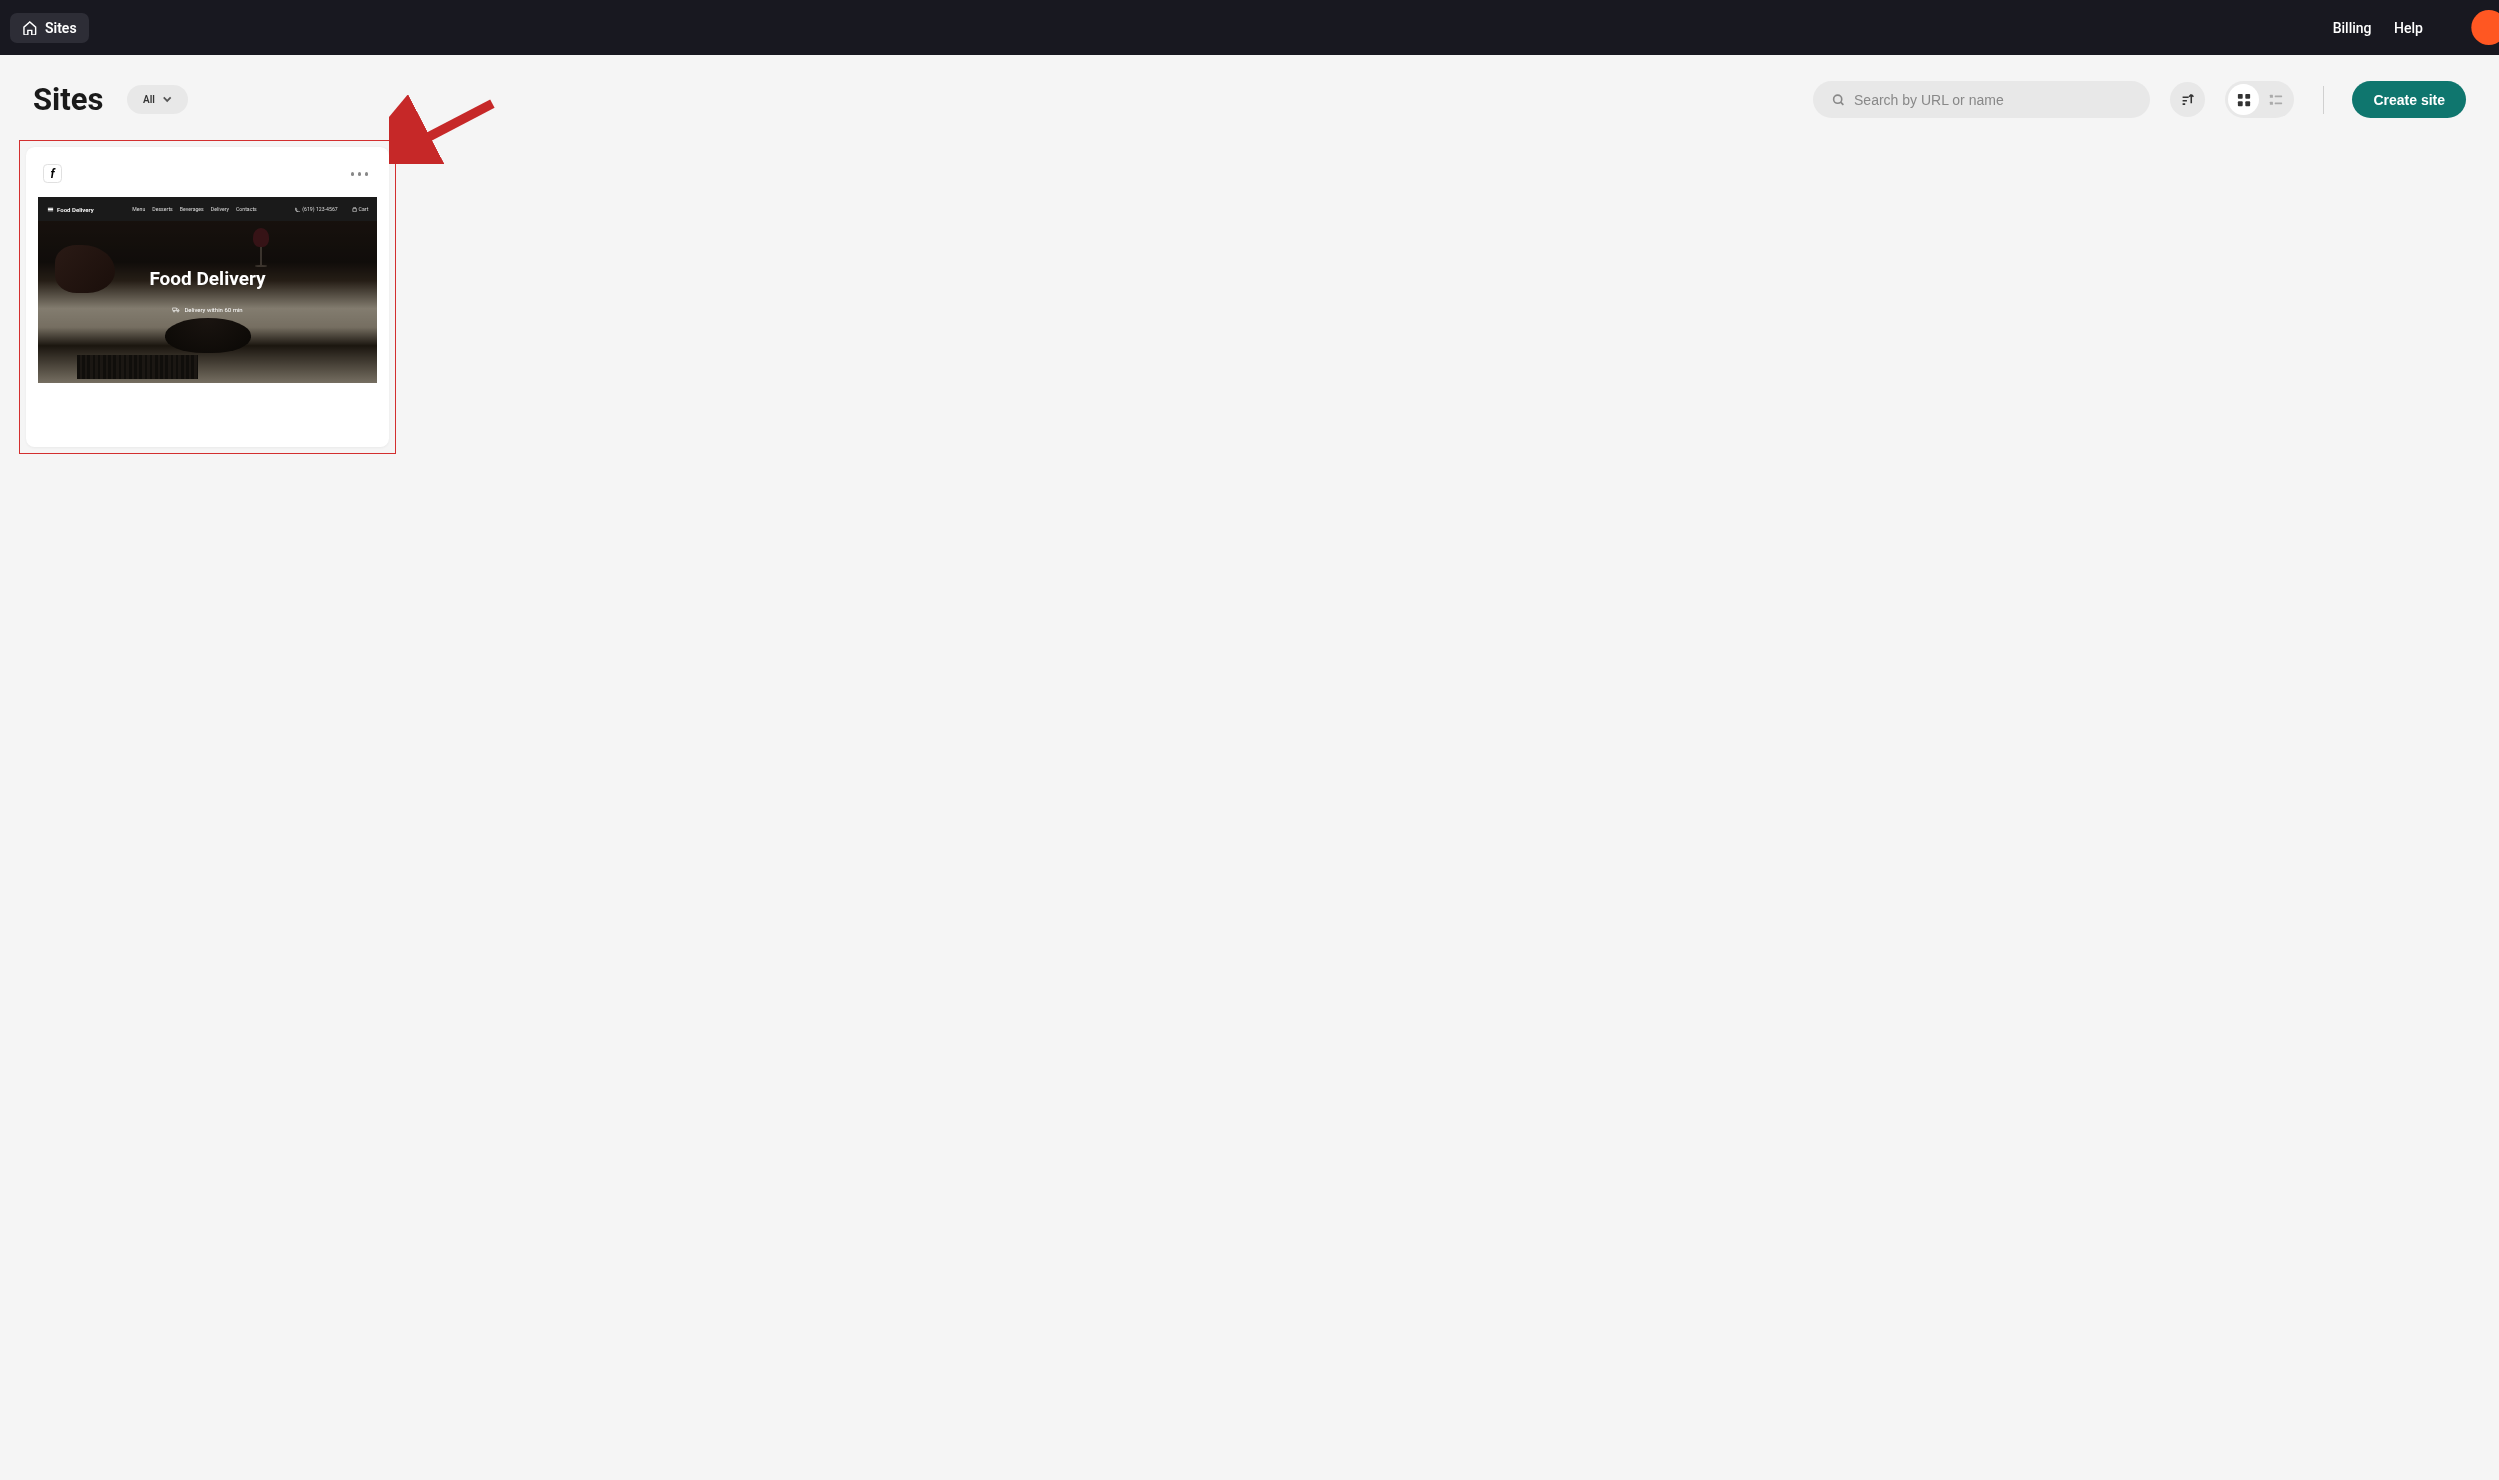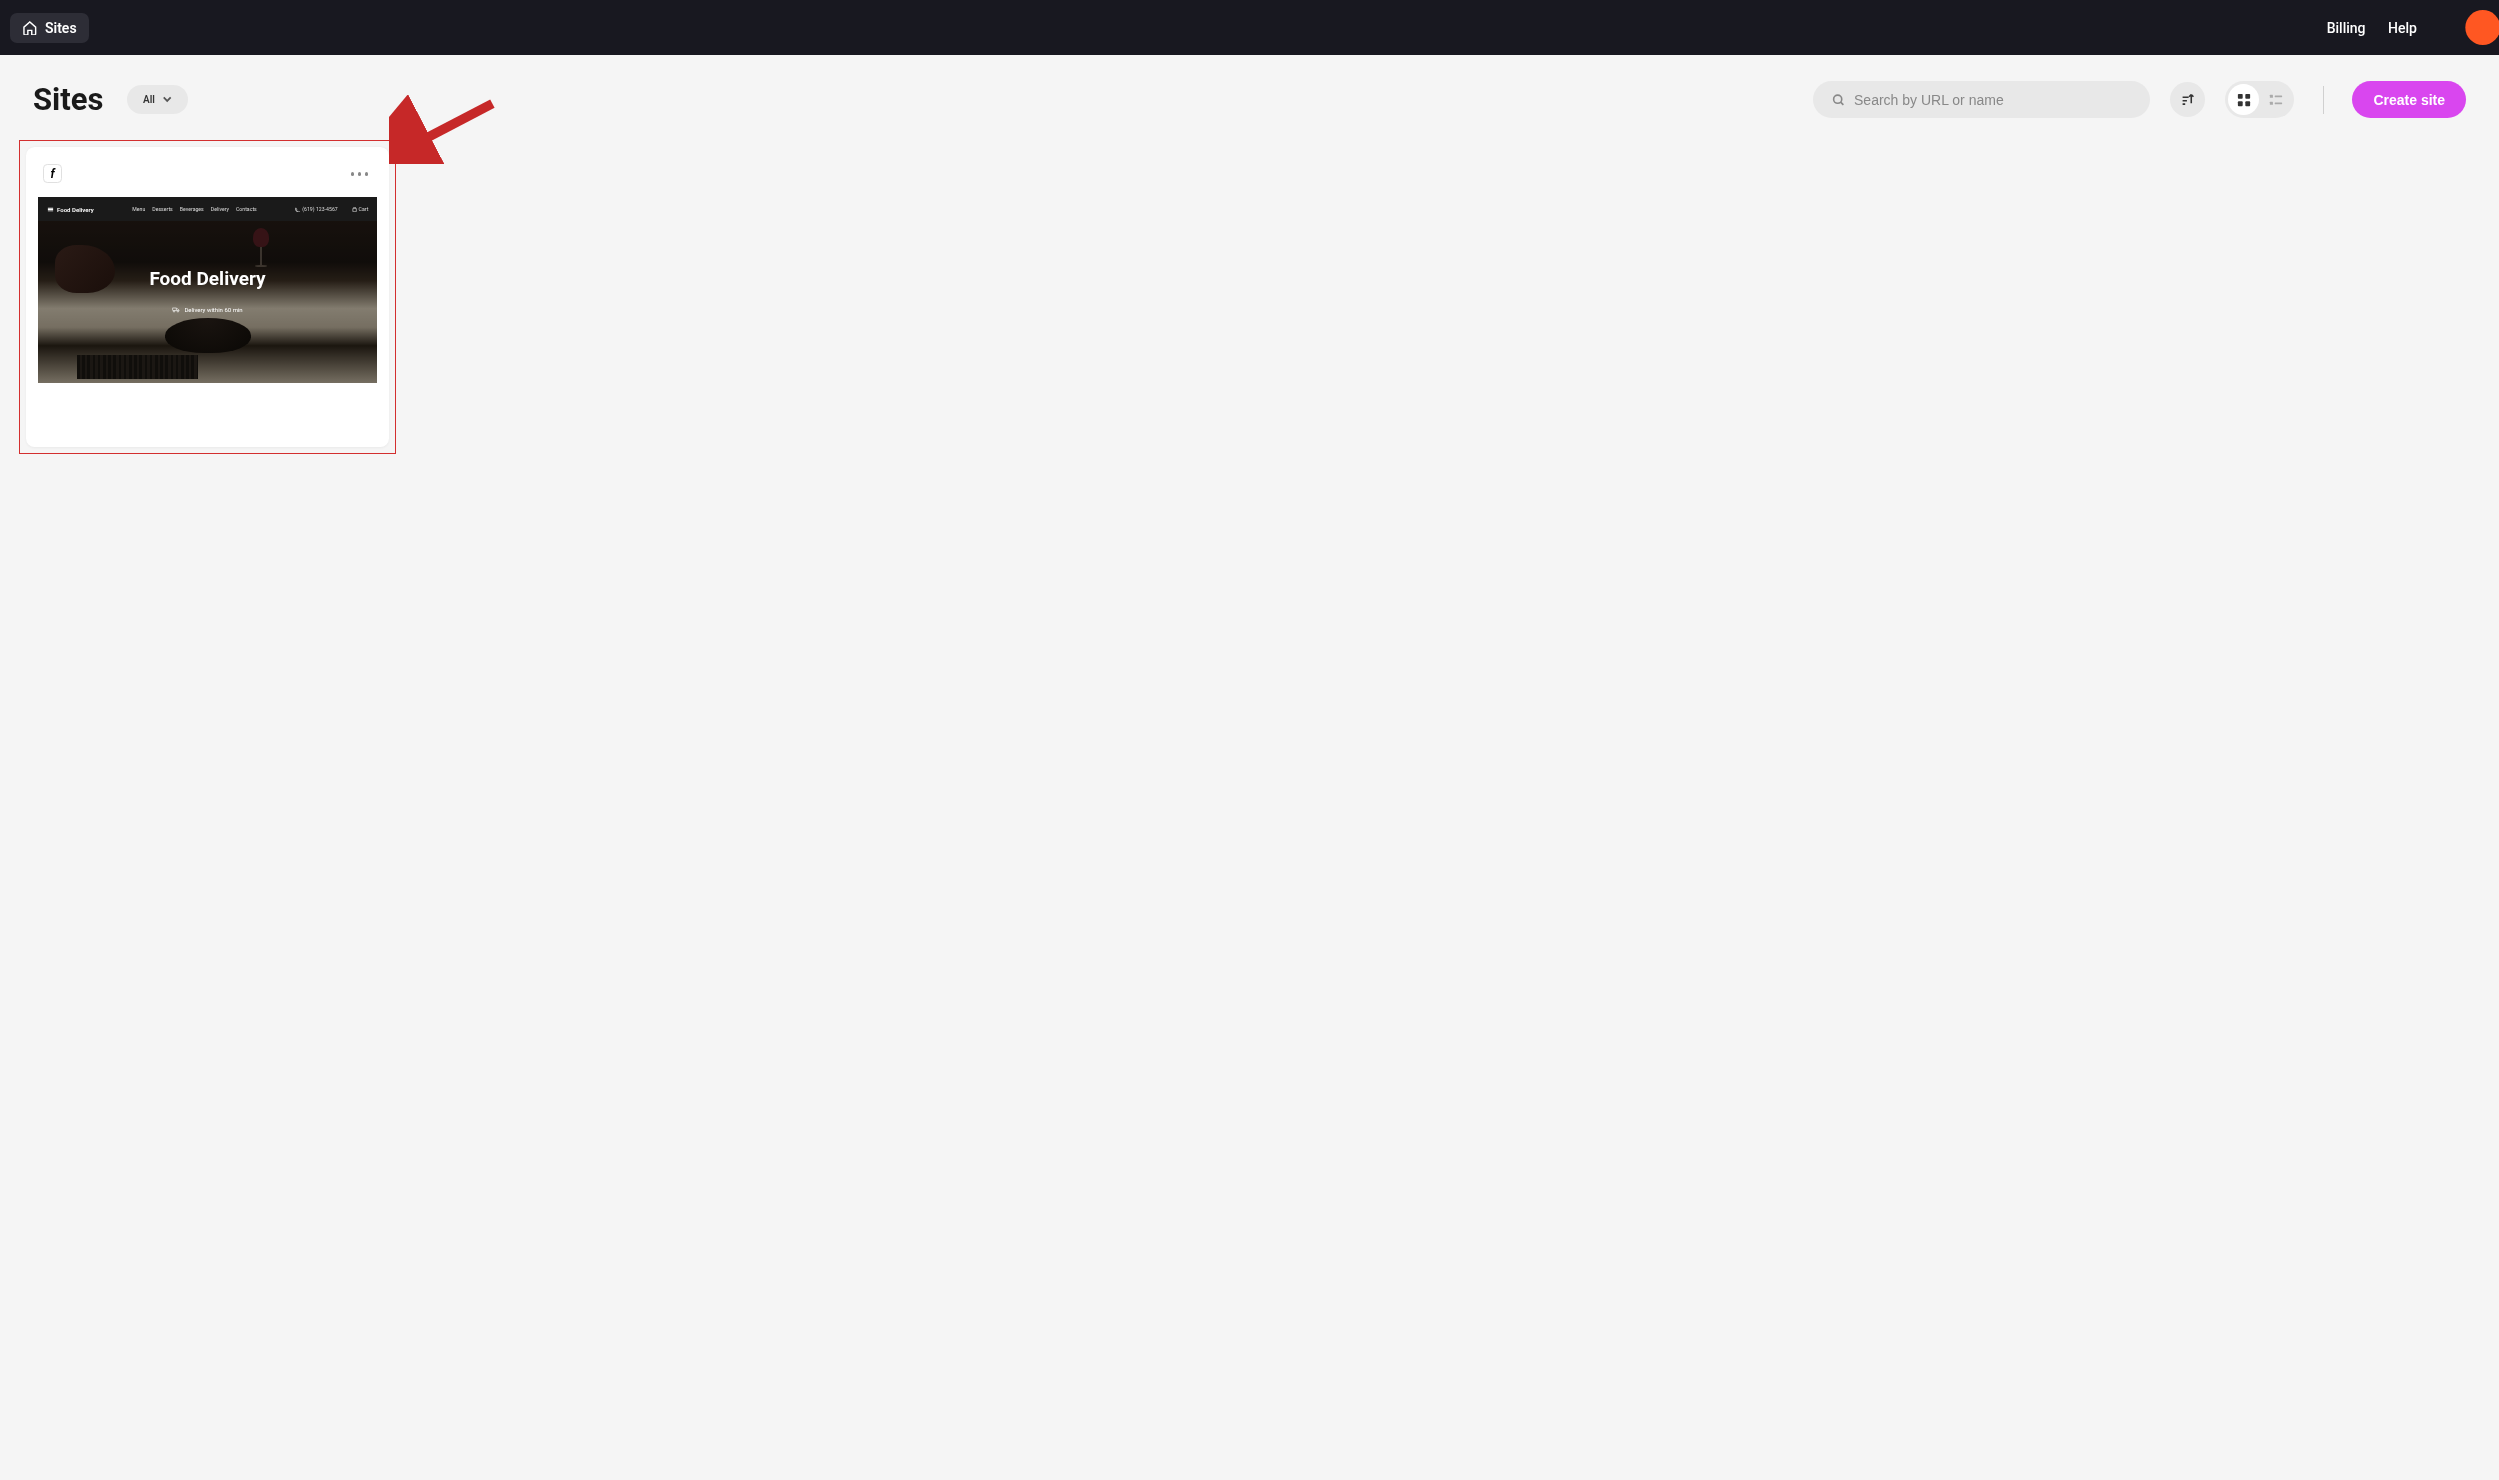--- a/index.html
+++ b/index.html
@@ -17,21 +17,21 @@
     .header-left {
       display: flex;
       align-items: center;
       gap: 7px;
       background: #2d2d36;
       padding: 7px 12px;
       border-radius: 7px;
     }
     .home-icon { width: 15.6px; height: 15.6px; color: #fff; }
     .header-title { color: #fff; font-weight: 600; font-size: 14px; }
-    .header-right { display: flex; align-items: center; gap: 22.5px; padding-right: 16px; }
+    .header-right { display: flex; align-items: center; gap: 22.5px; padding-right: 10px; }
     .header-link { color: #fff; font-size: 14px; font-weight: 500; cursor: pointer; }
     .avatar { width: 35px; height: 35px; border-radius: 50%; background: #ff5722; margin-left: 8.6px; transform: translateX(17.3px); }
     
     
     .toolbar {
       display: flex;
       align-items: center;
       justify-content: space-between;
       padding: 26px 33px 17.3px 33px;
       background: #f5f5f5;
@@ -94,21 +94,21 @@
       height: 31px;
       border-radius: 50%;
       display: flex;
       align-items: center;
       justify-content: center;
       cursor: pointer;
     }
     .view-toggle-btn.active { background: #fff; }
     .divider { width: 0.9px; height: 28px; background: #d0d0d0; margin: 0 8.6px; }
     .create-btn {
-      background: #d946ef;
+      background: #0f766e;
       color: #fff;
       border: none;
       border-radius: 21px;
       padding: 10.4px 21px;
       font-size: 14px;
       font-weight: 600;
       cursor: pointer;
     }
     
     

